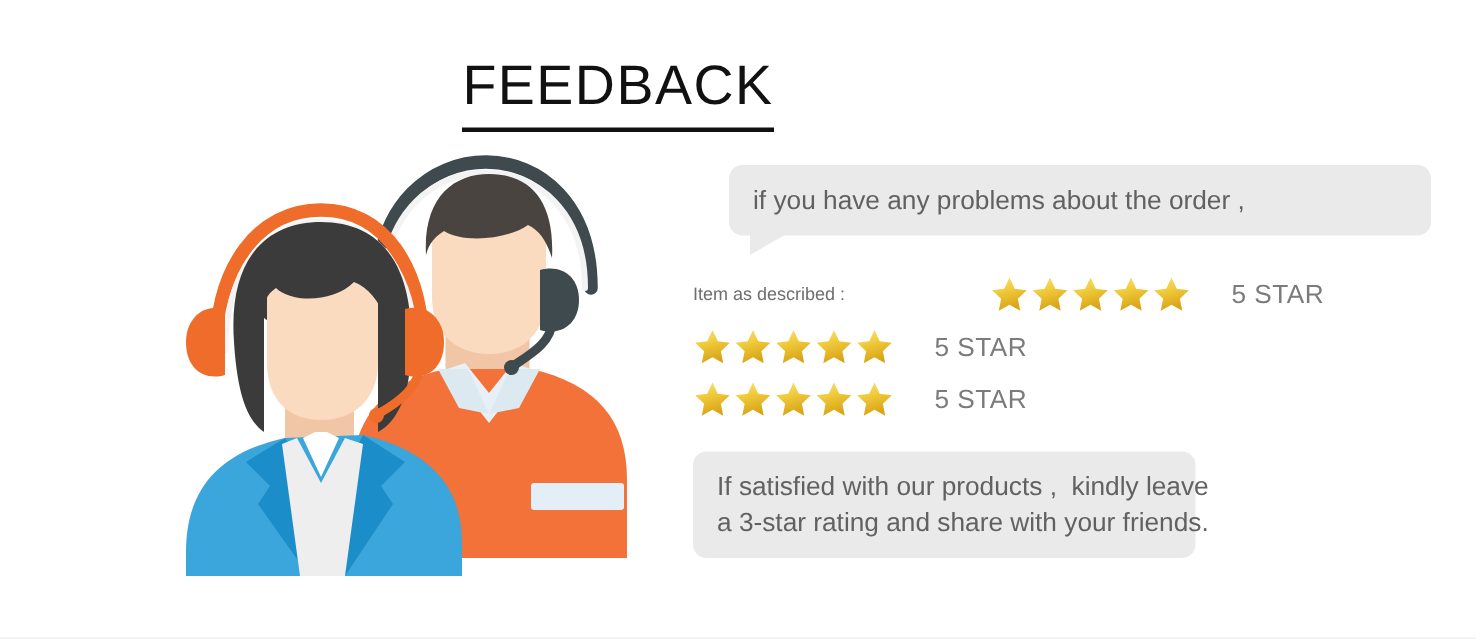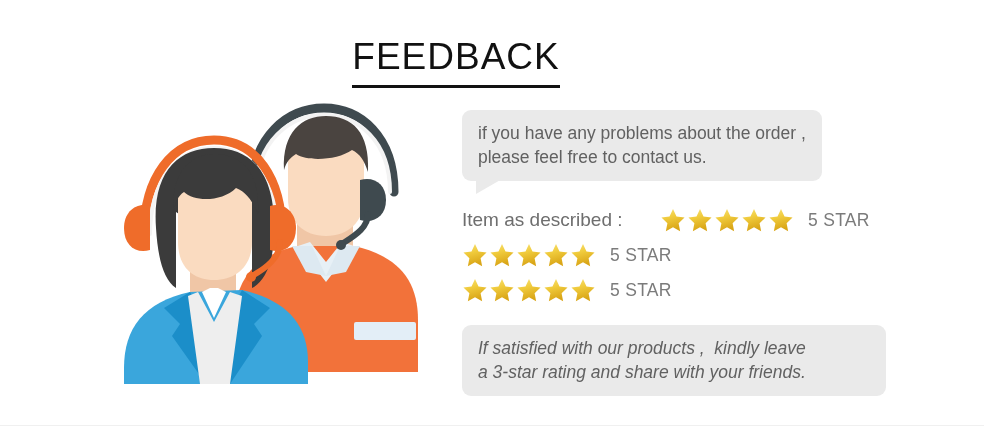--- a/index.html
+++ b/index.html
@@ -25,21 +25,20 @@
     position: absolute;
     left: 0;
     top: 36px;
     width: 824px;
     text-align: center;
     font-size: 37px;
     letter-spacing: 1px;
     color: #111111;
     font-weight: 400;
     font-family: "Liberation Sans", sans-serif;
-    margin-left: 44px;
   }
   .title-text {
     display: inline-block;
     padding-bottom: 7px;
     border-bottom: 3px solid #111111;
   }
 
   
   .illustration {
     position: absolute;
@@ -63,26 +62,26 @@
     background: #eaeaea;
     border-radius: 9px;
     color: #616161;
     font-size: 17.5px;
     line-height: 24px;
     padding: 11px 16px 12px 16px;
     box-sizing: border-box;
     font-family: "Liberation Sans", sans-serif;
   }
   .bubble-top {
-    width: 360px;
+    width: 468px;
+    margin-left: 24px;
   }
   .bubble-bottom {
-    width: 424px;
+    width: 335px;
     margin-top: 0;
-    font-style: italic;
   }
   .bubble-line { display: block; white-space: pre; }
 
   .bubble-tail {
     position: absolute;
     left: 14px;
     bottom: -13px;
     width: 0;
     height: 0;
     border-left: 0 solid transparent;
@@ -96,37 +95,37 @@
   }
   .rating-row {
     display: flex;
     align-items: center;
     height: 34px;
     margin-bottom: 1px;
   }
   .rating-label {
     width: 198px;
     color: #6e6e6e;
-    font-size: 19px;
+    font-size: 12px;
     font-family: "Liberation Sans", sans-serif;
     white-space: pre;
   }
   .stars {
     width: 135px;
     display: flex;
     align-items: center;
     gap: 1px;
   }
   .star {
     width: 26px;
     height: 26px;
     display: block;
   }
   .rating-value {
-    margin-left: 13px;
+    margin-left: 26px;
     color: #7b7b7b;
     font-size: 17.5px;
     letter-spacing: 0.3px;
     font-family: "Liberation Sans", sans-serif;
   }
 
   .spacer-bottom { height: 17px; }
 </style>
 </head>
 <body>
@@ -195,21 +194,20 @@
       <circle cx="149" cy="181" r="5" fill="#ef6c2a"></circle>
 
       <rect x="252" y="226" width="62" height="18" rx="2" fill="#e3eef7"></rect>
     </svg>
   </div>
 
   <div class="content">
 
     <div class="bubble bubble-top">
       <span class="bubble-line">if you have any problems about the order ,</span>
-      <span class="bubble-line">please feel free to contact us.</span>
       <span class="bubble-tail"></span>
     </div>
 
     <div class="ratings">
 
       <div class="rating-row">
         <span class="rating-label">Item as described :</span>
         <span class="stars">
           <svg class="star" viewBox="0 0 32 32">
               <defs>

